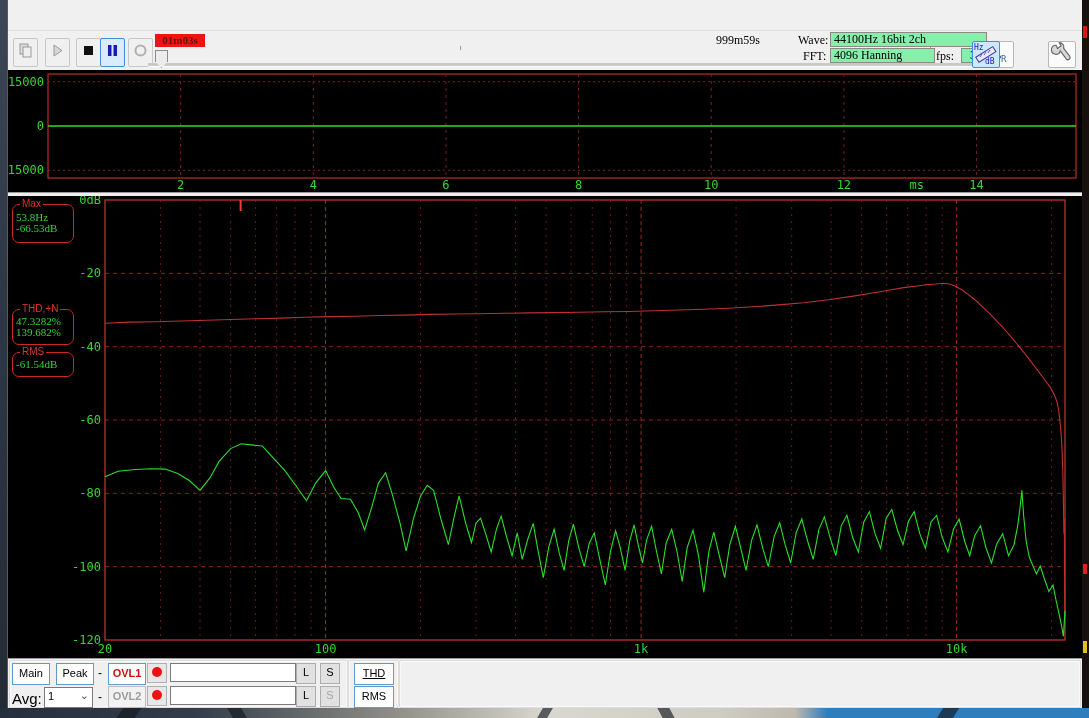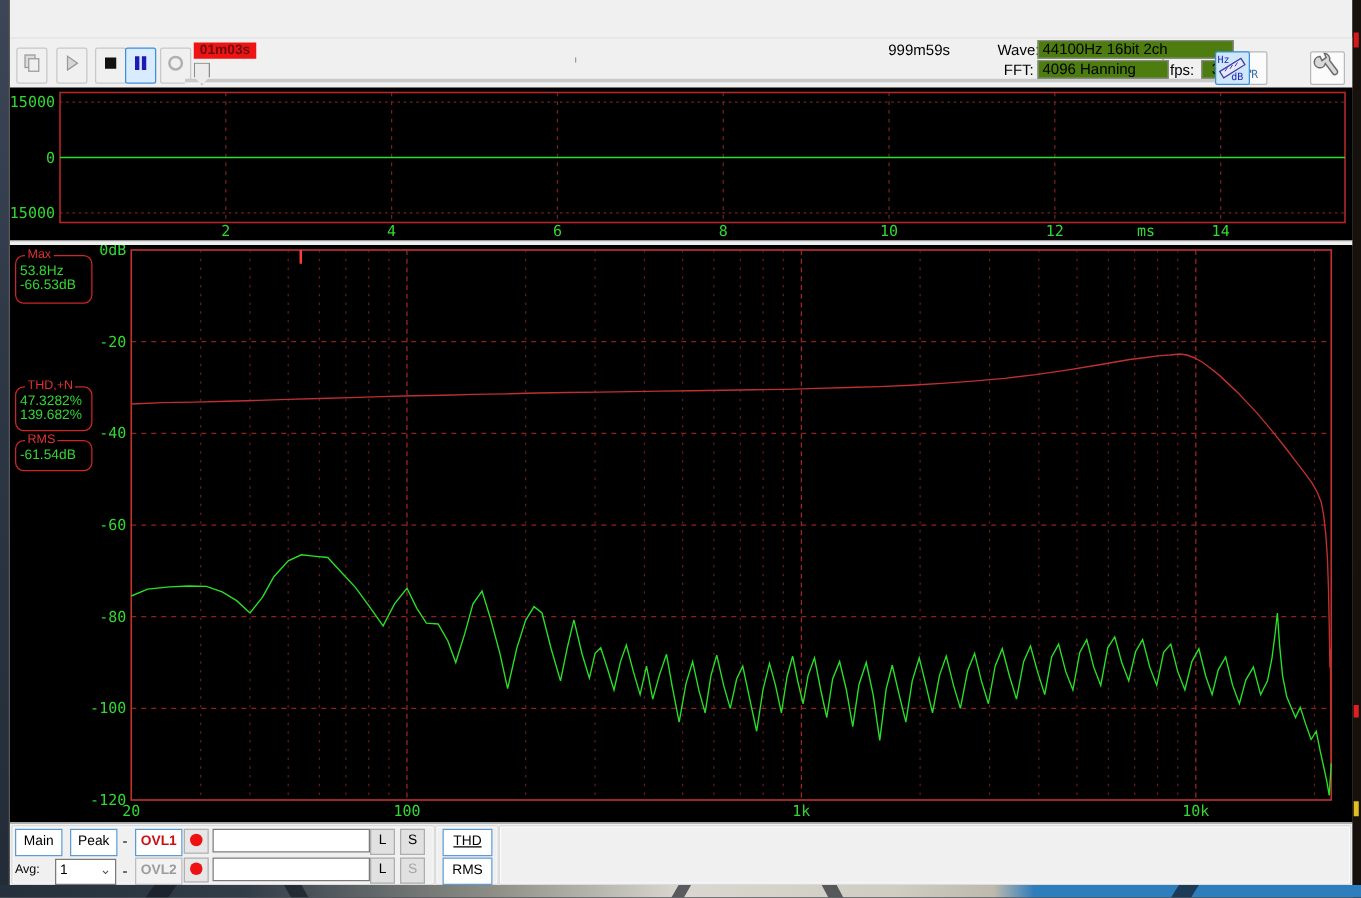--- a/index.html
+++ b/index.html
@@ -3,21 +3,21 @@
 <meta charset="utf-8">
 <style>
   html,body{margin:0;padding:0;}
   body{
     width:1089px;height:718px;overflow:hidden;position:relative;
     background:linear-gradient(180deg,#3c4656 0%,#2e3845 40%,#232b36 100%);
     font-family:"Liberation Sans",sans-serif;
     -webkit-font-smoothing:none;
   }
   .abs{position:absolute;}
-  .mono{font-family:Liberation Sans, sans-serif;}
+  .mono{font-family:Liberation Serif, serif;}
 
   
   #win{left:8px;top:0;width:1074px;height:708px;background:#f0f0f0;outline:1px solid #5a5a5a;}
 
   
   #titlebar{left:0;top:0;width:1074px;height:30px;background:#ffffff;}
   #app-icon{left:10px;top:7px;width:16px;height:16px;}
   #title-text{left:34px;top:8px;font-size:12px;color:#000;white-space:nowrap;}
   .capbtn{top:0;width:40px;height:30px;text-align:center;line-height:30px;font-size:13px;color:#111;}
   #btn-min{left:948px;} #btn-max{left:994px;} #btn-close{left:1038px;}
@@ -28,21 +28,21 @@
   .tbtn svg{display:block;margin:4px auto;}
   #btn-pause{background:#d9ecff;border:1px solid #3d8fd9;}
   #time-label{left:147px;top:3px;width:50px;height:13px;background:#ee1414;color:#6d0d0d;
     font-size:11px;line-height:13px;text-align:center;font-weight:bold;}
   #slider-track{left:140px;top:32px;width:840px;height:3px;background:#c9c9c9;border-bottom:1px solid #fff;}
   .slider-tick{top:15px;width:1px;height:4px;background:#9a9a9a;}
   #slider-thumb{left:147px;top:19px;width:11px;height:16px;background:#ececec;border:1px solid #8a8a8a;
     clip-path:polygon(0 0,100% 0,100% 62%,50% 100%,0 62%);}
   #total-time{left:652px;top:2px;width:100px;text-align:right;font-size:12px;color:#000;}
   .tb-label{font-size:12px;color:#000;}
-  .sunken{background:#4d7c0f;border:1px solid #8a8a8a;font-size:12px;color:#000;line-height:13px;padding-left:3px;white-space:nowrap;overflow:hidden;}
+  .sunken{background:#86efac;border:1px solid #8a8a8a;font-size:12px;color:#000;line-height:13px;padding-left:3px;white-space:nowrap;overflow:hidden;}
   #wave-label{left:790px;top:2px;} #wave-box{left:822px;top:1px;width:152px;height:13px;}
   #fft-label{left:795px;top:18px;} #fft-box{left:822px;top:17px;width:100px;height:13px;}
   #fps-label{left:928px;top:18px;} #fps-box{left:953px;top:17px;width:22px;height:13px;text-align:center;padding-right:2px;}
   .tbtn2{top:10px;width:26px;height:25px;background:#fbfbfb;border:1px solid #b8b8b8;border-radius:2px;}
   #btn-hzdb{background:#cfe7fb;border:1px solid #3d8fd9;}
 
   
   #wave-panel{left:0;top:70px;width:1074px;height:122px;background:#000;}
   #sep{left:0;top:192px;width:1074px;height:4px;background:#efefef;border-top:1px solid #9a9a9a;}
   #spec-panel{left:0;top:196px;width:1074px;height:462px;background:#000;}
@@ -64,21 +64,21 @@
     text-align:center;line-height:18px;}
   .gbtn{height:19px;background:#e1e1e1;border:1px solid #adadad;font-size:11px;color:#000;
     text-align:center;line-height:17px;}
   .row1{top:4px;} .row2{top:27px;}
   .dash{font-size:12px;color:#000;}
   .ti{height:17px;width:120px;background:#fff;border:1px solid #7a7a7a;font-size:11px;padding:0 2px;}
   .dotbtn{width:18px;height:18px;background:#e7e7e7;border:1px solid #b0b0b0;}
   .dotbtn i{display:block;width:10px;height:10px;border-radius:50%;background:#ee1111;margin:3px auto;}
   #ovl1-btn{color:#cc1111;font-weight:bold;}
   #ovl2-btn{background:#f2f2f2;border:1px solid #bdbdbd;color:#9c9c9c;font-weight:bold;}
-  #avg-label{font-size:10px;color:#000;top:31px;left:4px;}
+  #avg-label{font-size:15px;color:#000;top:31px;left:4px;}
   #avg-combo{left:36px;top:28px;width:47px;height:19px;background:#fff;border:1px solid #7a7a7a;}
   #avg-combo .v{position:absolute;left:3px;top:2px;font-size:11px;color:#000;}
   #avg-combo .c{position:absolute;right:3px;top:1px;font-size:11px;color:#555;}
   .disabled{color:#a6a6a6 !important;}
 
   
   #strip-right{left:1082px;top:0;width:7px;height:718px;background:#17110d;}
   #wallpaper{left:0;top:708px;width:1089px;height:10px;
     background:linear-gradient(90deg,#26303c 0%,#323d49 18%,#8d8d86 36%,#d9d7cf 50%,#cfccc2 66%,#bdb9ad 73%,#2e7dbd 76%,#2e7dbd 100%);}
   .wp-shape{top:708px;height:10px;background:rgba(20,25,32,.65);}

